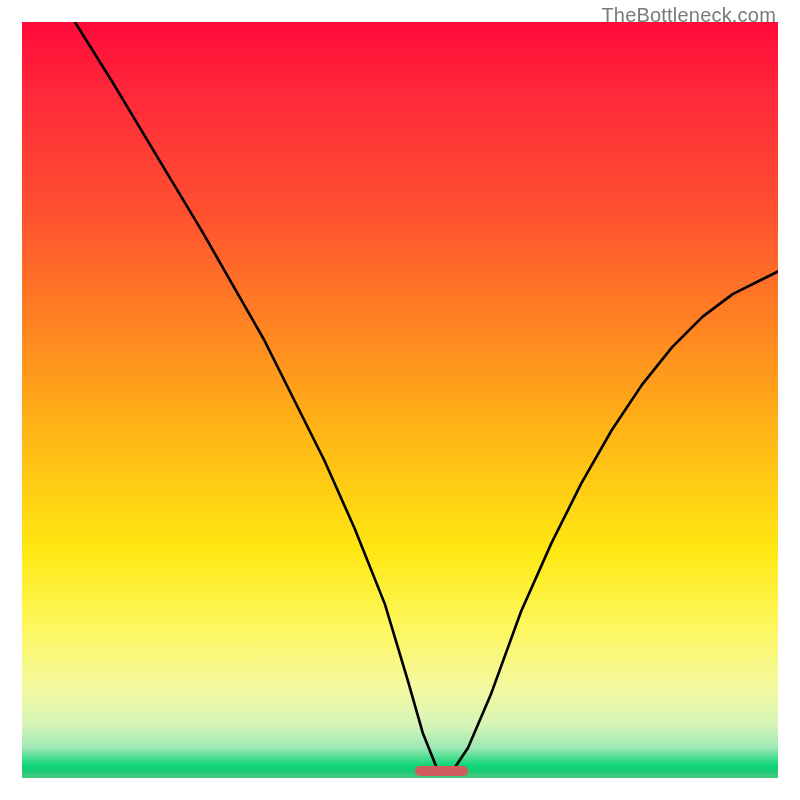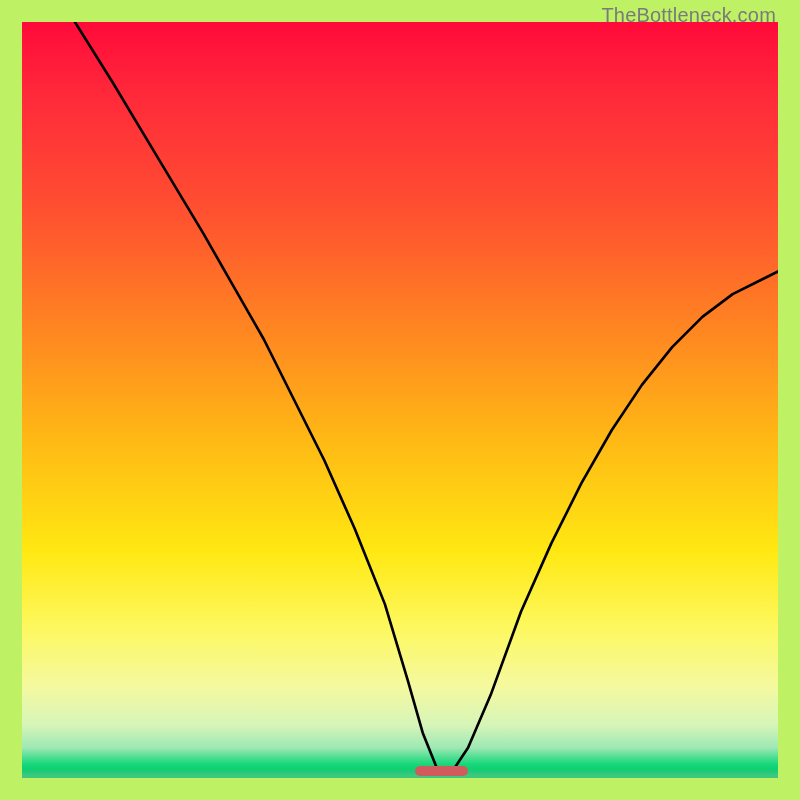--- a/index.html
+++ b/index.html
@@ -8,21 +8,21 @@
     width: 800px;
     height: 800px;
     background: #000;
     overflow: hidden;
     font-family: Arial, Helvetica, sans-serif;
   }
   .frame {
     position: relative;
     width: 800px;
     height: 800px;
-    background: #bef264;
+    background: #ffffff;
   }
   .plot-area {
     position: absolute;
     left: 22px;
     top: 22px;
     width: 756px;
     height: 756px;
     
     background: linear-gradient(
       to bottom,

